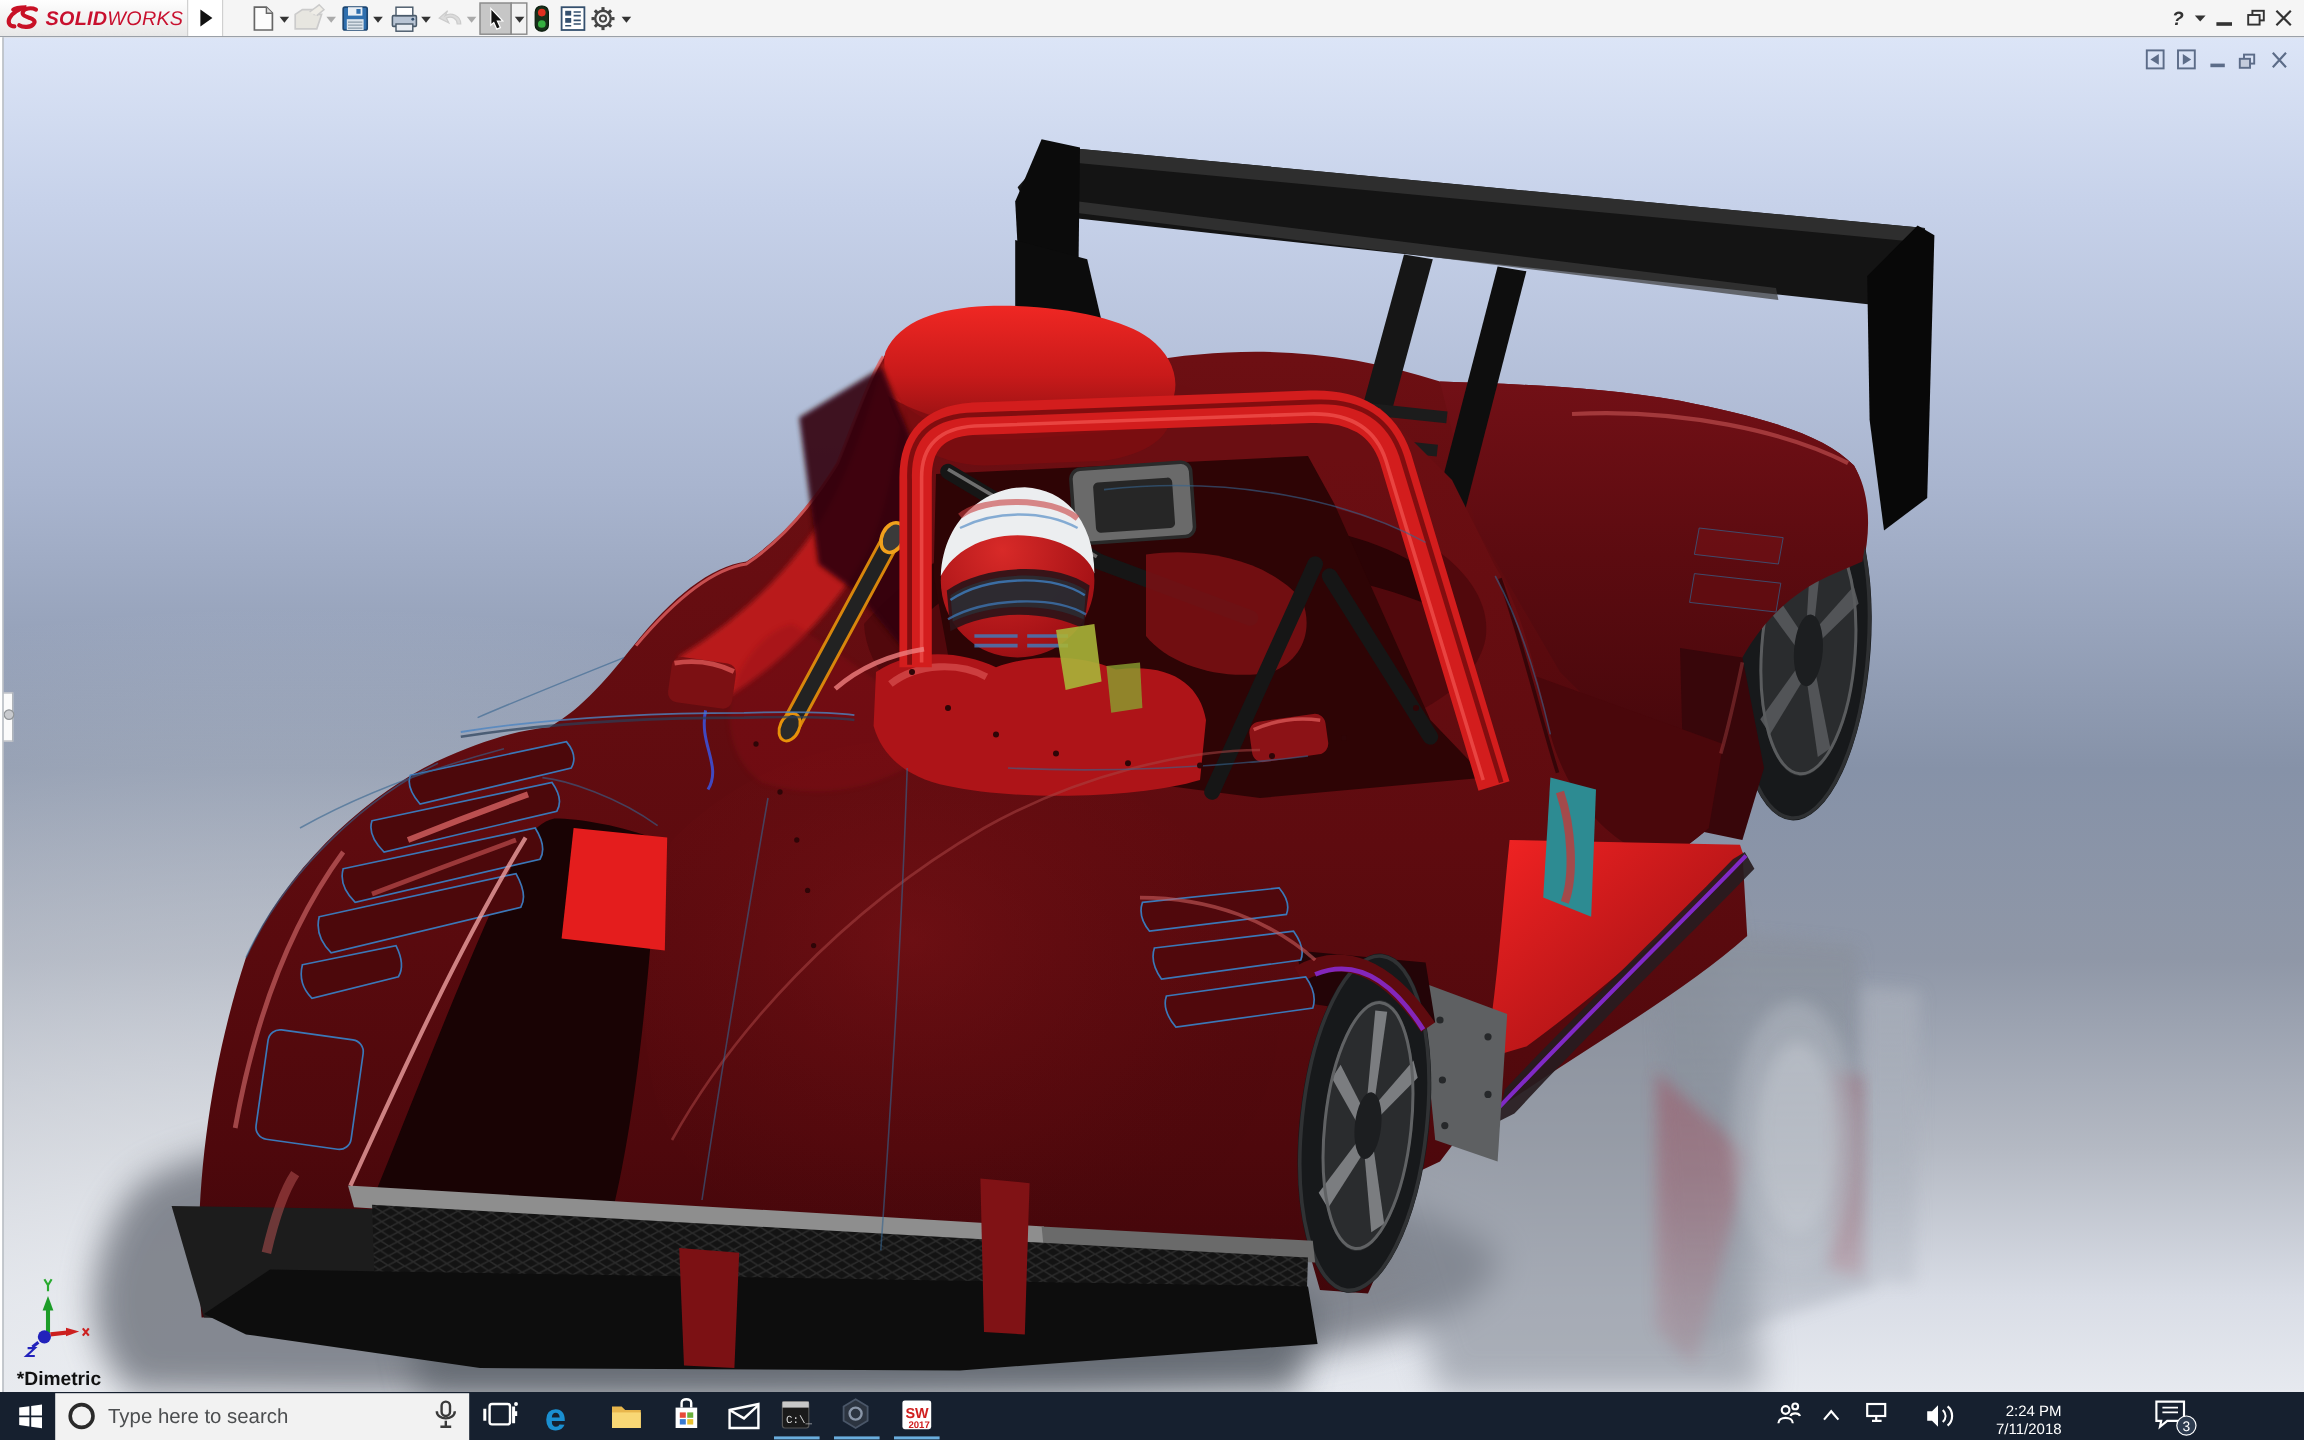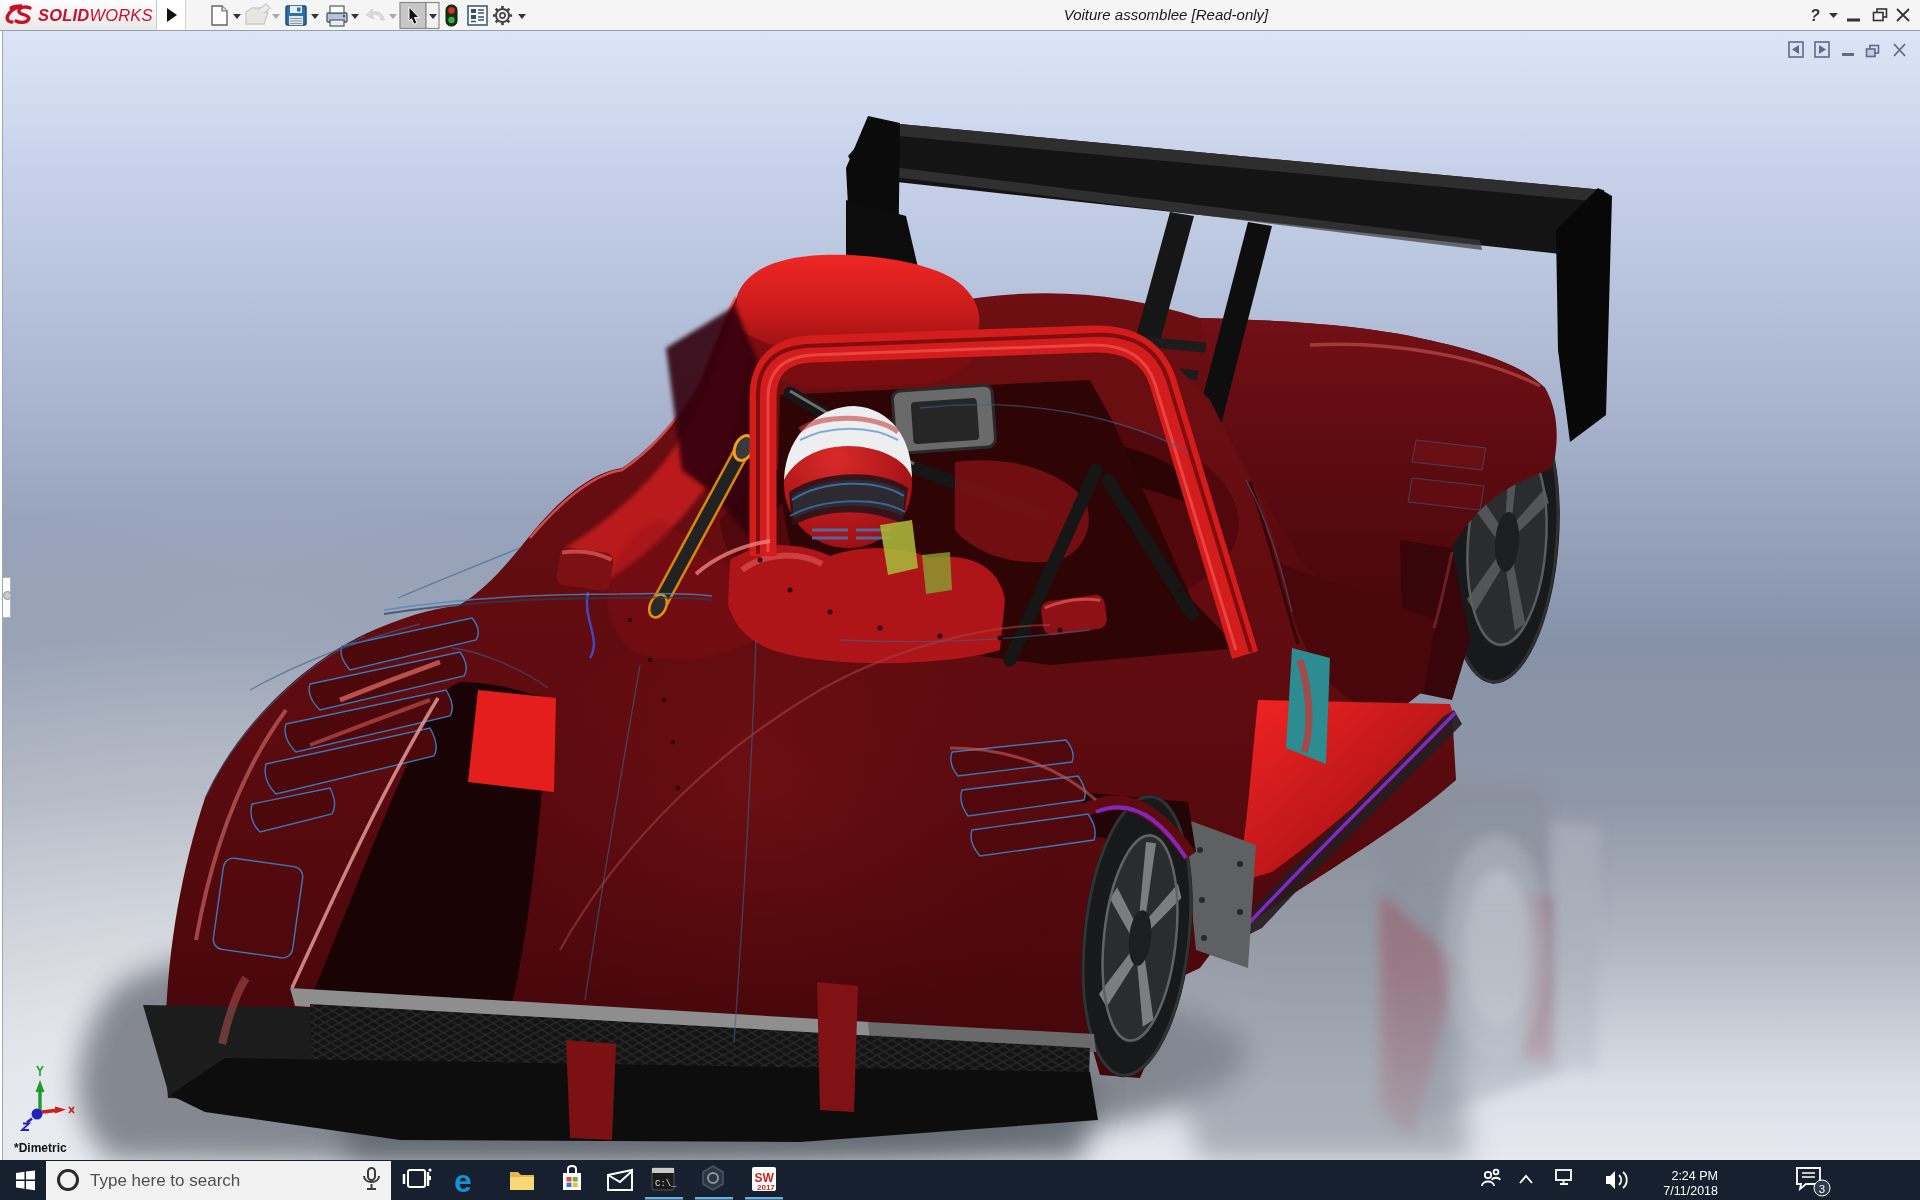--- a/index.html
+++ b/index.html
@@ -4,21 +4,21 @@
 <style>
 html,body{margin:0;padding:0;width:1920px;height:1200px;overflow:hidden;font-family:"Liberation Sans",sans-serif;background:#fff;}
 #titlebar{position:absolute;left:0;top:0;width:1920px;height:30px;background:#f5f5f5;border-bottom:1px solid #9aa0a8;font-style:italic;}
 #logobox{position:absolute;left:0;top:0;width:156px;height:30px;background:linear-gradient(#fefefe,#e8e8e8);border-right:1px solid #c8c8c8;}
 #playbtn{position:absolute;left:157px;top:0;width:28px;height:30px;background:#fff;border-right:1px solid #d0d0d0;}
 #title{position:absolute;left:412px;top:0;width:1508px;height:30px;text-align:center;line-height:30px;font-size:15px;color:#1a1a1a;}
 #winbtns{position:absolute;right:0;top:0;height:30px;}
 #toolbar{position:absolute;left:200px;top:0;height:30px;}
 #viewport{position:absolute;left:0;top:31px;width:1920px;height:1129px;overflow:hidden;}
 #taskbar{position:absolute;left:0;top:1160px;width:1920px;height:40px;background:#5eead4;}
-#dimetric{position:absolute;left:14px;top:1141px;font-size:12px;font-weight:bold;color:#111;}
+#dimetric{position:absolute;left:14px;top:1141px;font-size:16px;font-weight:bold;color:#111;}
 </style>
 </head>
 <body>
 <div id="viewport">
 <svg width="1920" height="1129" viewBox="0 31 1920 1129">
 <defs>
 <linearGradient id="bg" x1="0" y1="31" x2="0" y2="1160" gradientUnits="userSpaceOnUse">
 <stop offset="0" stop-color="#dce5f7"></stop>
 <stop offset="0.12" stop-color="#c7d2ea"></stop>
 <stop offset="0.33" stop-color="#a9b5cf"></stop>
@@ -324,21 +324,20 @@
 <g fill="none" stroke="#c81126" stroke-width="3.4" stroke-linecap="round">
 <path d="M12,22 C8,22 6,19 8,15 C10,11 16,7 22,6 C18,6 13,6 11,8"></path>
 <path d="M30,8 C26,6 20,7 19,10 C18,13 22,14 25,15 C28,16 30,18 28,20 C26,23 19,23 16,21"></path>
 </g>
 <text x="38" y="21" font-family="Liberation Sans,sans-serif" font-size="16.5" font-weight="bold" fill="#c8102e" letter-spacing="0.2">SOLID<tspan font-weight="normal">WORKS</tspan></text>
 </svg>
 </div>
 <div id="playbtn"><svg width="28" height="30">
         <polygon points="10,8 20,15 10,22" fill="#111"></polygon>
       </svg></div>
-<div id="title">Voiture assomblee [Read-only]</div>
 <div id="toolbar">
 <svg width="560" height="30" viewBox="200 0 560 30">
 
 <g>
           <path d="M212,6 L222,6 L227,11 L227,25 L212,25 Z" fill="#fcfcfc" stroke="#666" stroke-width="1.4"></path>
           <path d="M222,6 L222,11 L227,11" fill="#e0e0e0" stroke="#666" stroke-width="1.2"></path>
         </g>
 <polygon points="233,14 241,14 237,19" fill="#333"></polygon>
 
 <g opacity="0.45">

